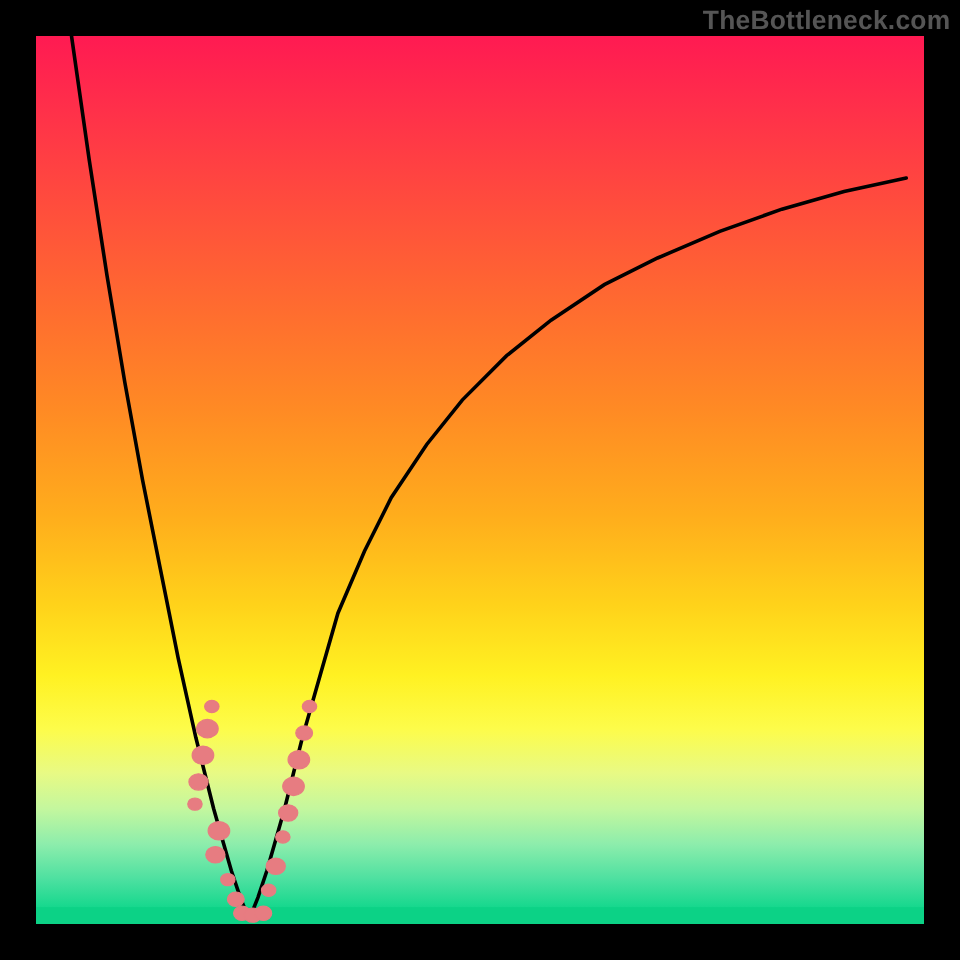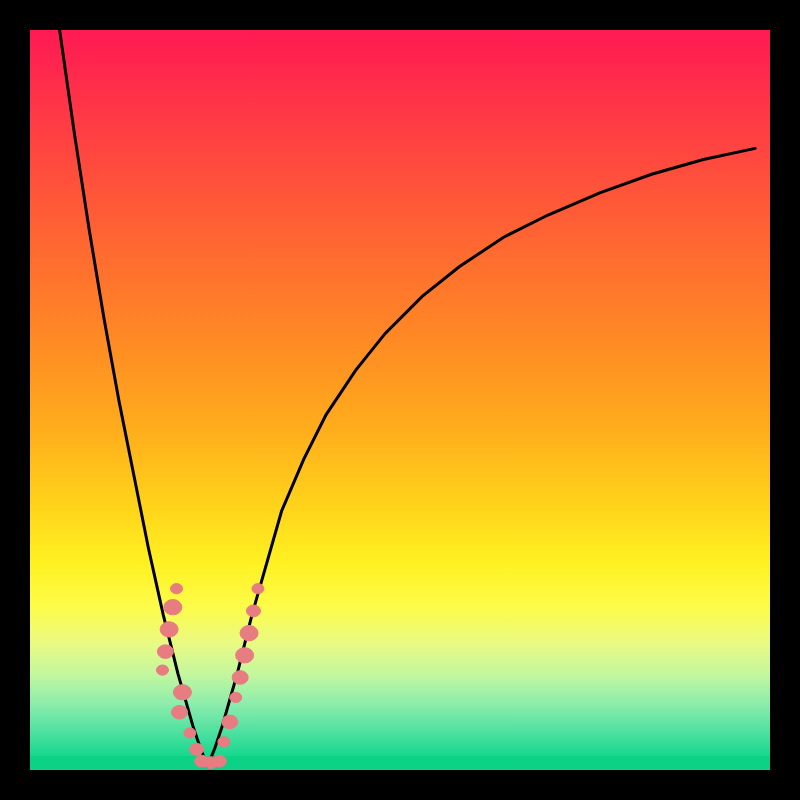--- a/index.html
+++ b/index.html
@@ -75,20 +75,21 @@
   }
   .bead {
     fill: #e77c81;
     stroke: #e77c81;
   }
 </style>
 </head>
 <body>
 
 <div class="frame">
+  <div class="watermark">TheBottleneck.com</div>
 
   <div class="plot-area">
     <div class="green-strip"></div>
     <svg class="curves" viewBox="0 0 740 740" preserveAspectRatio="none">
       <path id="left-arm" class="curve" d="M29.60 0.00 L44.40 103.60 L59.20 199.80 L74.00 288.60 L88.80 370.00 L103.60 444.00 L111.00 481.00 L118.40 518.00 L125.80 551.30 L133.20 584.60 L140.60 614.20 L148.00 643.80 L155.40 669.70 L162.80 695.60 L170.20 717.80 L177.60 736.30 "></path>
       <path id="right-arm" class="curve" d="M177.60 736.30 L185.00 717.80 L192.40 695.60 L199.80 669.70 L207.20 643.80 L214.60 614.20 L222.00 584.60 L236.80 532.80 L251.60 481.00 L273.80 429.20 L296.00 384.80 L325.60 340.40 L355.20 303.40 L392.20 266.40 L429.20 236.80 L473.60 207.20 L518.00 185.00 L569.80 162.80 L621.60 144.30 L673.40 129.50 L725.20 118.40 "></path>
       <g id="beads">
           <ellipse cx="146.52" cy="558.70" rx="6" ry="5.1" class="bead"></ellipse>
           <ellipse cx="142.82" cy="577.20" rx="9" ry="7.6499999999999995" class="bead"></ellipse>
           <ellipse cx="139.12" cy="599.40" rx="9" ry="7.6499999999999995" class="bead"></ellipse>

